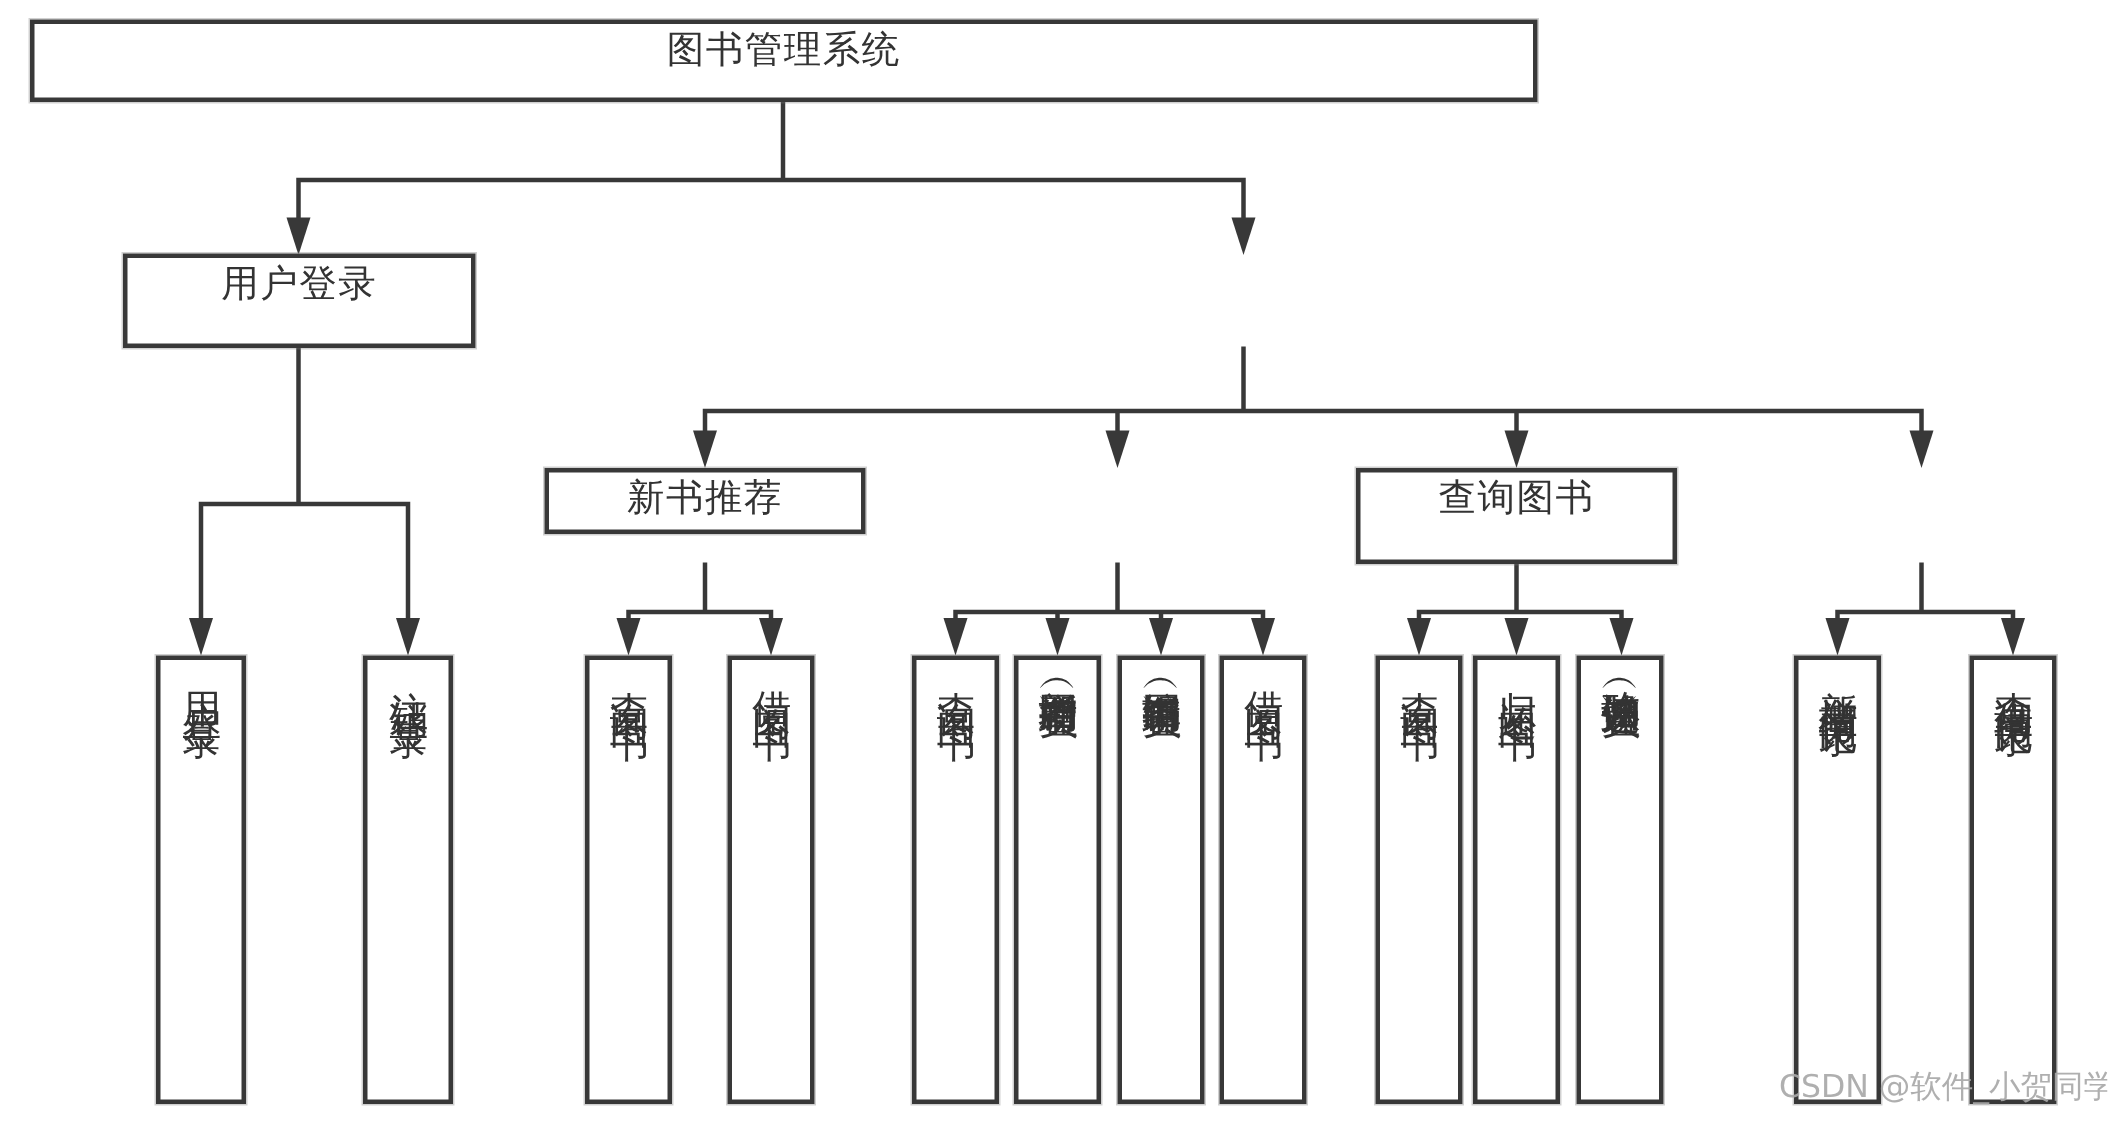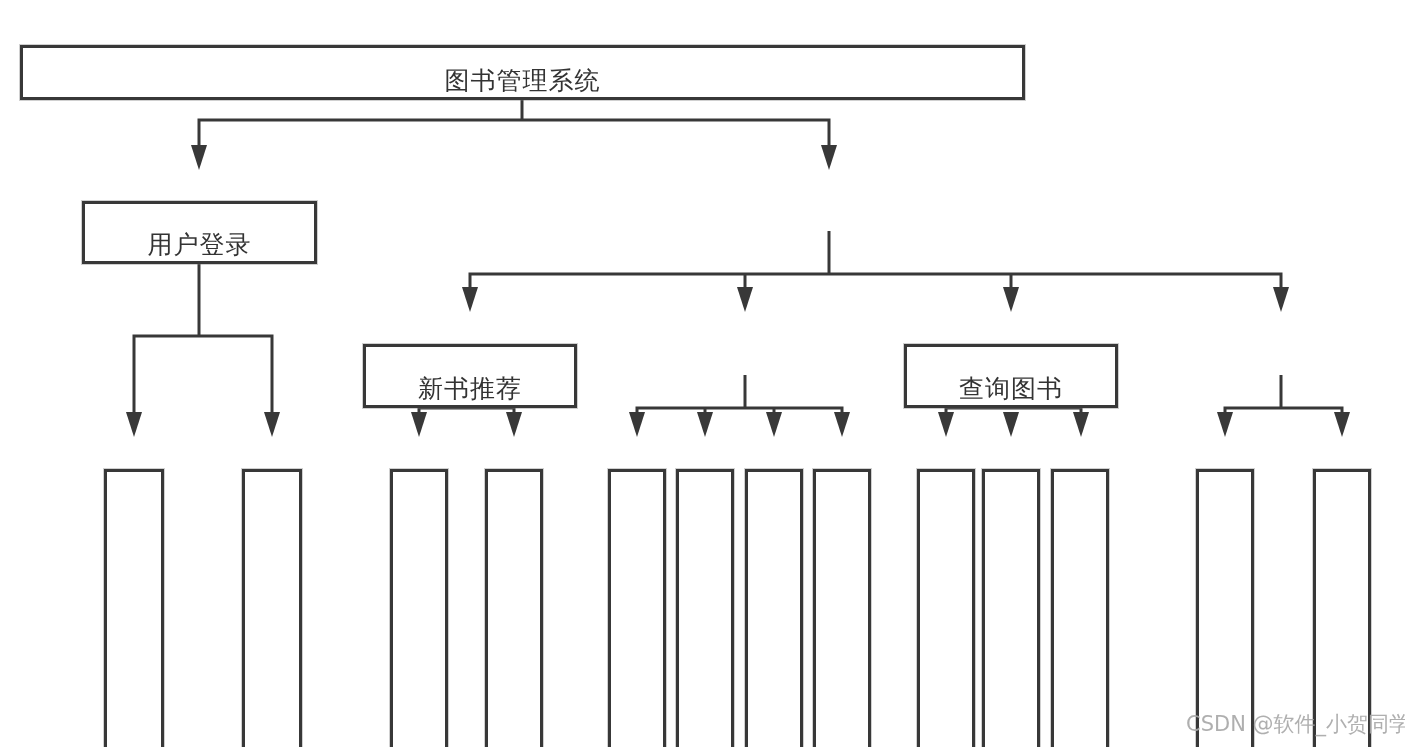--- a/index.html
+++ b/index.html
@@ -21,25 +21,24 @@
     top: 0;
     z-index: 1;
   }
   .node {
     position: absolute;
     box-sizing: border-box;
     background: #ffffff;
     border: 3px solid #383838;
     box-shadow: 0 0 0 1px rgba(120,120,120,0.35);
     display: flex;
-    align-items: flex-end;
+    align-items: flex-start;
     justify-content: center;
     z-index: 2;
     color: #333333;
-    margin-top: 32px;
   }
   .node .lbl {
     font-size: 25px;
     letter-spacing: 1px;
     white-space: nowrap;
   }
   .vnode .lbl {
     writing-mode: vertical-rl;
     text-orientation: mixed;
     font-size: 26px;
@@ -115,21 +114,21 @@
   </svg>
 
   <div class="node" style="left:20px; top:13px; width:1005px; height:55px;">
     <span class="lbl">图书管理系统</span>
   </div>
 
   <div class="node" style="left:82px; top:169px; width:235px; height:63px;">
     <span class="lbl">用户登录</span>
   </div>
 
-  <div class="node" style="left:363px; top:312px; width:214px; height:64px;">
+  <div class="node" style="left:363px; top:312px; width:214px; height:44px;">
     <span class="lbl">新书推荐</span>
   </div>
   <div class="node" style="left:904px; top:312px; width:214px; height:64px;">
     <span class="lbl">查询图书</span>
   </div>
 
   <div class="node vnode v4" style="left:104px; top:437px; width:60px; height:299px;">
     <span class="lbl">用户登录</span>
   </div>
   <div class="node vnode v4" style="left:242px; top:437px; width:60px; height:299px;">

